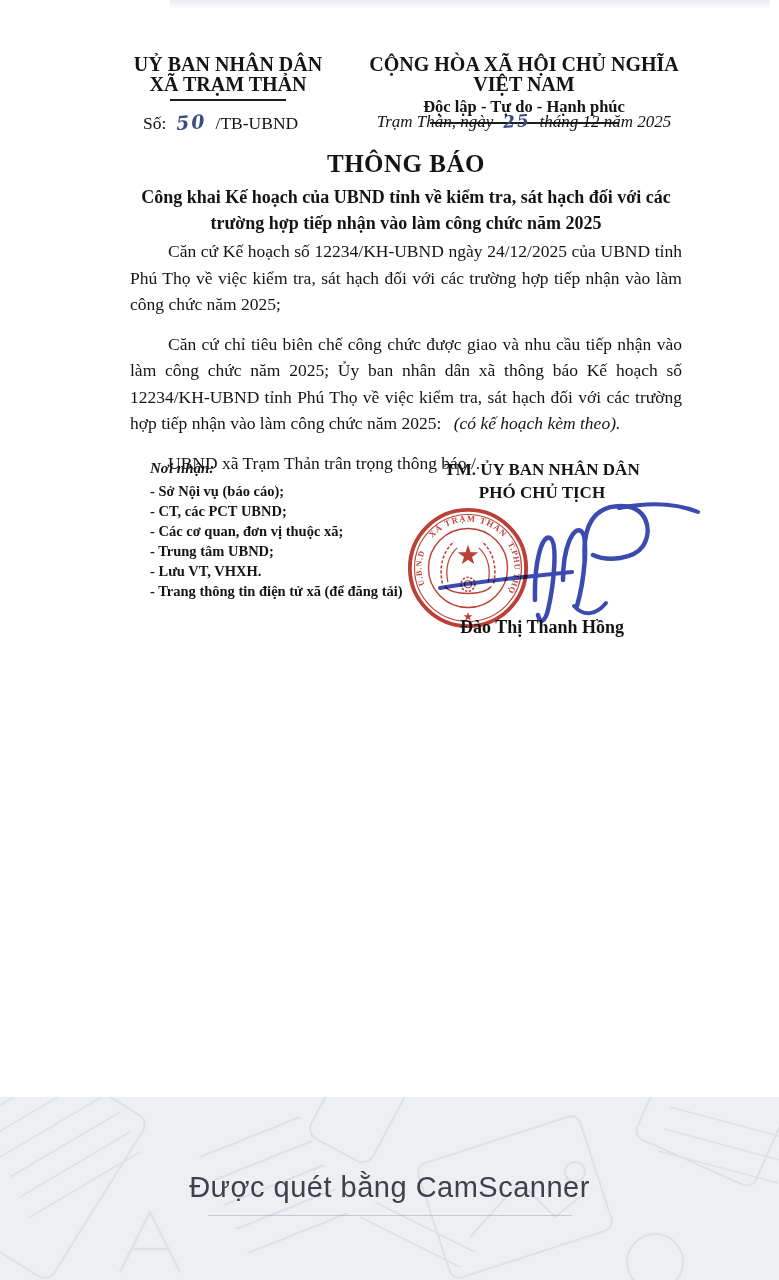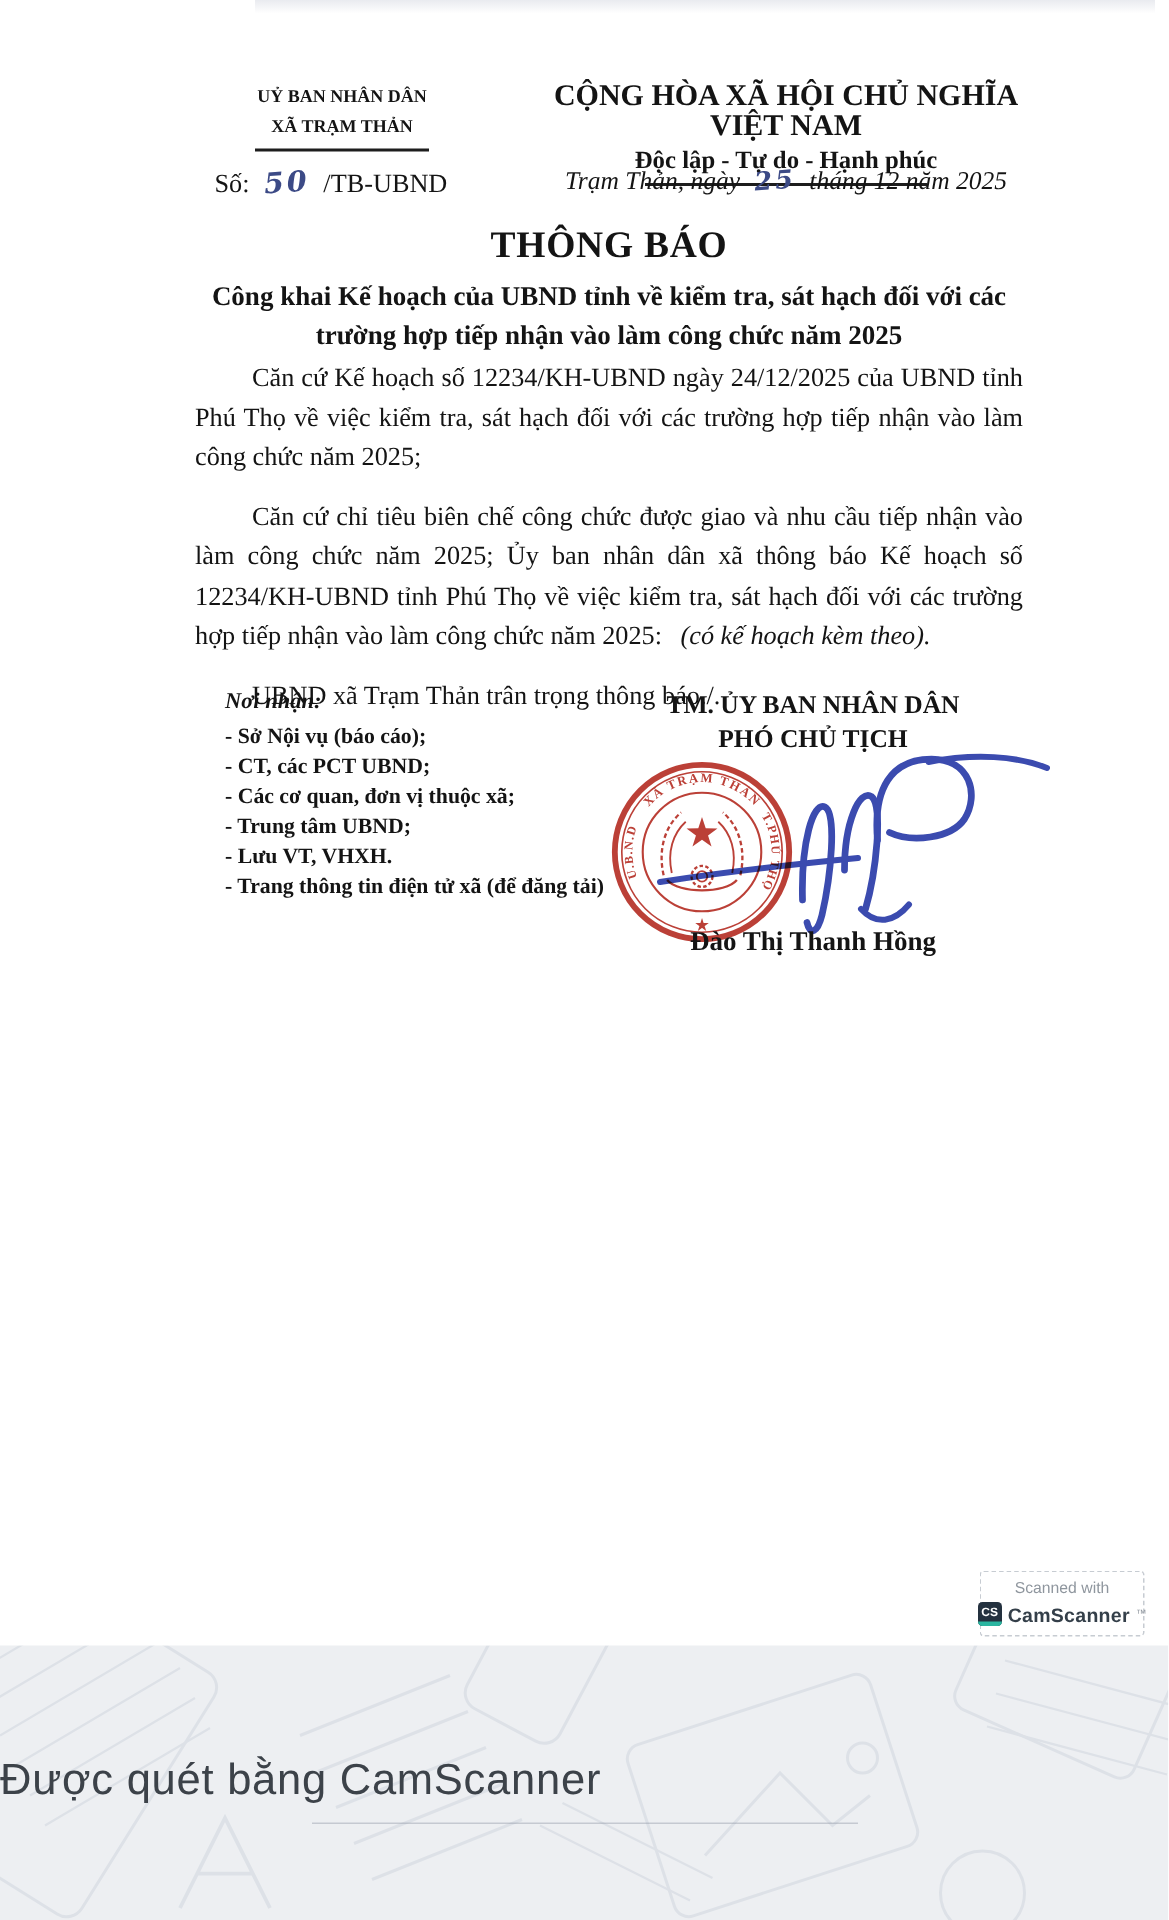--- a/index.html
+++ b/index.html
@@ -19,21 +19,21 @@
     background:#ffffff;overflow:hidden;
     font-family:"Liberation Serif", serif;color:var(--ink);
   }
   .top-smudge{
     position:absolute;top:0;left:170px;width:600px;height:9px;
     background:linear-gradient(to bottom, rgba(100,112,145,.14), rgba(100,112,145,0));
   }
 
   
   .org-block{position:absolute;left:118px;top:54px;width:220px;text-align:center;}
-  .org-line{font-weight:bold;font-size:12px;line-height:20px;}
+  .org-line{font-weight:bold;font-size:20px;line-height:20px;}
   .org-underline{width:116px;height:2px;background:#1d1d1d;margin:5px auto 0;}
   .national-block{position:absolute;left:358px;top:54px;width:332px;text-align:center;}
   .national-line1{font-weight:bold;font-size:20px;line-height:20px;}
   .national-line2{font-weight:bold;font-size:16.5px;line-height:21px;margin-top:2px;}
   .national-underline{width:188px;height:2px;background:#1d1d1d;margin:5px auto 0;}
 
   .so-line{position:absolute;left:143px;top:111px;font-size:17.5px;}
   .date-line{position:absolute;left:358px;top:111px;width:332px;text-align:center;font-style:italic;font-size:17px;}
   .hand{
     font-family:"DejaVu Serif", serif;font-style:italic;font-weight:bold;
@@ -90,21 +90,21 @@
   .badge-tm{font-size:7px;color:#8f969e;vertical-align:top;}
 
   
   .footer-band{
     position:absolute;left:0;top:1097px;width:779px;height:183px;
     background:var(--band_bg);overflow:hidden;
     font-family:"Liberation Sans", sans-serif;
   }
   .doodles{position:absolute;left:0;top:0;}
   .footer-text{
-    position:absolute;left:0;top:74px;width:779px;text-align:left;
+    position:absolute;left:0;top:74px;width:779px;text-align:center;
     font-size:29px;color:var(--band_text);letter-spacing:.5px;
   }
   .footer-underline{
     position:absolute;top:118px;left:50%;transform:translateX(-50%);
     width:364px;height:1px;background:rgba(148,156,168,.45);
   }
 </style>
 </head>
 <body>
 
@@ -207,31 +207,20 @@
       <path class="sig-stroke" stroke-width="4.5" d="M 99 104 C 98 66 106 38 114 42 C 122 46 118 88 112 114 C 109 126 104 128 102 119"></path>
       <path class="sig-stroke" stroke-width="4.5" d="M 127 84 C 127 52 137 30 145 35 C 153 41 148 86 141 110"></path>
       <path class="sig-stroke" stroke-width="4.5" d="M 149 64 C 146 30 158 10 185 10 C 211 10 217 34 207 50 C 198 63 172 66 157 59"></path>
       <path class="sig-stroke" stroke-width="4" d="M 183 12 C 214 6 242 8 262 16"></path>
       <path class="sig-stroke" stroke-width="4" d="M 138 110 C 148 121 160 119 170 107"></path>
     </svg>
   </div>
 
   <div class="signer-name">Đào Thị Thanh Hồng</div>
 
-  <div class="badge">
-    <div class="badge-top">Scanned with</div>
-    <div class="badge-row">
-      <span class="cs-logo">
-        <span class="cs-logo-text">CS</span>
-        <span class="cs-logo-bar"></span>
-      </span>
-      <span class="badge-brand">CamScanner</span>
-      <span class="badge-tm">™</span>
-    </div>
-  </div>
 
   <div class="footer-band">
     <svg class="doodles" width="779" height="183" viewBox="0 0 779 183" fill="none" stroke="#dde1e7" stroke-width="2">
       <rect x="-40" y="-30" width="150" height="190" rx="12" transform="rotate(32 35 65)"></rect>
       <path d="M -20 20 L 90 -45 M -10 40 L 100 -25 M 0 60 L 110 -5 M 10 80 L 120 15 M 20 100 L 130 35 M 30 120 L 140 55" stroke-width="1.5"></path>
       <rect x="330" y="-60" width="70" height="120" rx="12" transform="rotate(28 365 0)"></rect>
       <path d="M 200 60 L 300 20 M 212 84 L 312 44 M 224 108 L 324 68 M 236 132 L 336 92 M 248 156 L 348 116" stroke-width="2"></path>
       <path d="M 120 175 L 150 115 L 180 175 M 132 152 L 168 152" stroke-width="2.5"></path>
       <rect x="430" y="40" width="170" height="120" rx="10" transform="rotate(-18 515 100)"></rect>
       <path d="M 470 140 L 520 85 L 555 120 L 580 100" stroke-width="2"></path>

